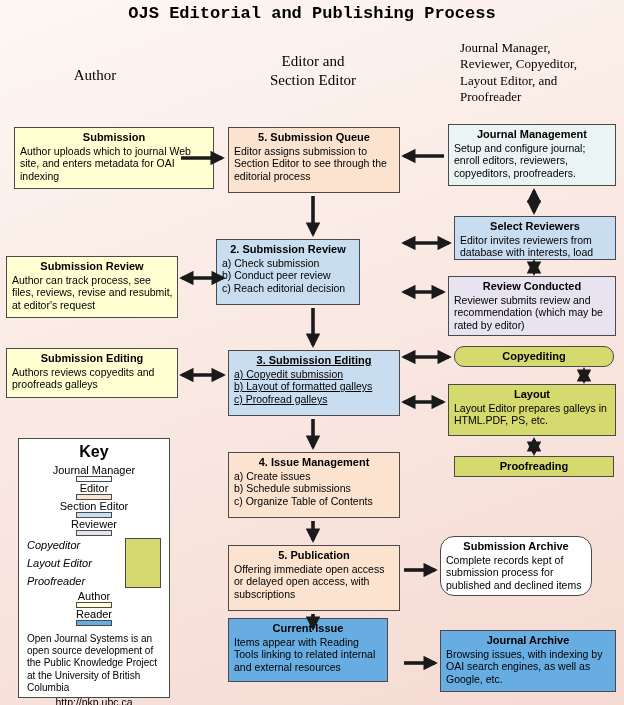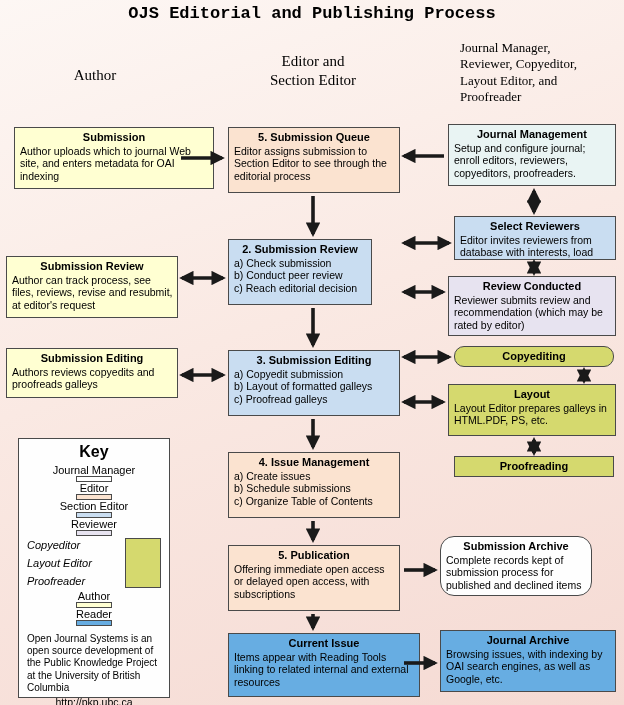--- a/index.html
+++ b/index.html
@@ -102,43 +102,43 @@
       <span class="sw" style="background-color: rgb(103, 173, 226);"></span>
     </div>
     <div class="knote">Open Journal Systems is an open source development of the Public Knowledge Project at the University of British Columbia</div>
     <div class="kurl">http://pkp.ubc.ca</div>
   </div>
 
   <div class="box" style="left: 228px; top: 127px; width: 172px; height: 66px; background-color: rgb(251, 227, 208);">
     <div class="t">5. Submission Queue</div>
     <div class="b">Editor assigns submission to Section Editor to see through the editorial process</div>
   </div>
-  <div class="box" style="left: 228px; top: 239px; width: 144px; height: 66px; background-color: rgb(201, 221, 241);">
+  <div class="box" style="left: 216px; top: 239px; width: 144px; height: 66px; background-color: rgb(201, 221, 241);">
     <div class="t">2. Submission Review</div>
     <div class="b">a) Check submission
 b) Conduct peer review
 c) Reach editorial decision</div>
   </div>
-  <div class="box" style="left: 228px; top: 350px; width: 172px; height: 66px; background-color: rgb(201, 221, 241);">
+  <div class="box" style="left: 228px; top: 350px; width: 172px; height: 66px; background-color: rgb(201, 221, 241); text-decoration: underline;">
     <div class="t">3. Submission Editing</div>
     <div class="b">a) Copyedit submission
 b) Layout of formatted galleys
 c) Proofread galleys</div>
   </div>
   <div class="box" style="left: 228px; top: 452px; width: 172px; height: 66px; background-color: rgb(251, 227, 208);">
     <div class="t">4. Issue Management</div>
     <div class="b">a) Create issues
 b) Schedule submissions
 c) Organize Table of Contents</div>
   </div>
   <div class="box" style="left: 228px; top: 545px; width: 172px; height: 66px; background-color: rgb(251, 227, 208);">
     <div class="t">5. Publication</div>
     <div class="b">Offering immediate open access or delayed open access, with subscriptions</div>
   </div>
-  <div class="box" style="left: 228px; top: 633px; width: 192px; height: 64px; background-color: rgb(103, 173, 226);">
+  <div class="box" style="left: 228px; top: 618px; width: 160px; height: 64px; background-color: rgb(103, 173, 226);">
     <div class="t">Current Issue</div>
     <div class="b">Items appear with Reading Tools linking to related internal and external resources</div>
   </div>
 
   <div class="box" style="left: 448px; top: 124px; width: 168px; height: 62px; background-color: rgb(233, 244, 243);">
     <div class="t">Journal Management</div>
     <div class="b">Setup and configure journal; enroll editors, reviewers, copyeditors, proofreaders.</div>
   </div>
   <div class="box" style="left: 454px; top: 216px; width: 162px; height: 44px; background-color: rgb(201, 221, 241);">
     <div class="t">Select Reviewers</div>

